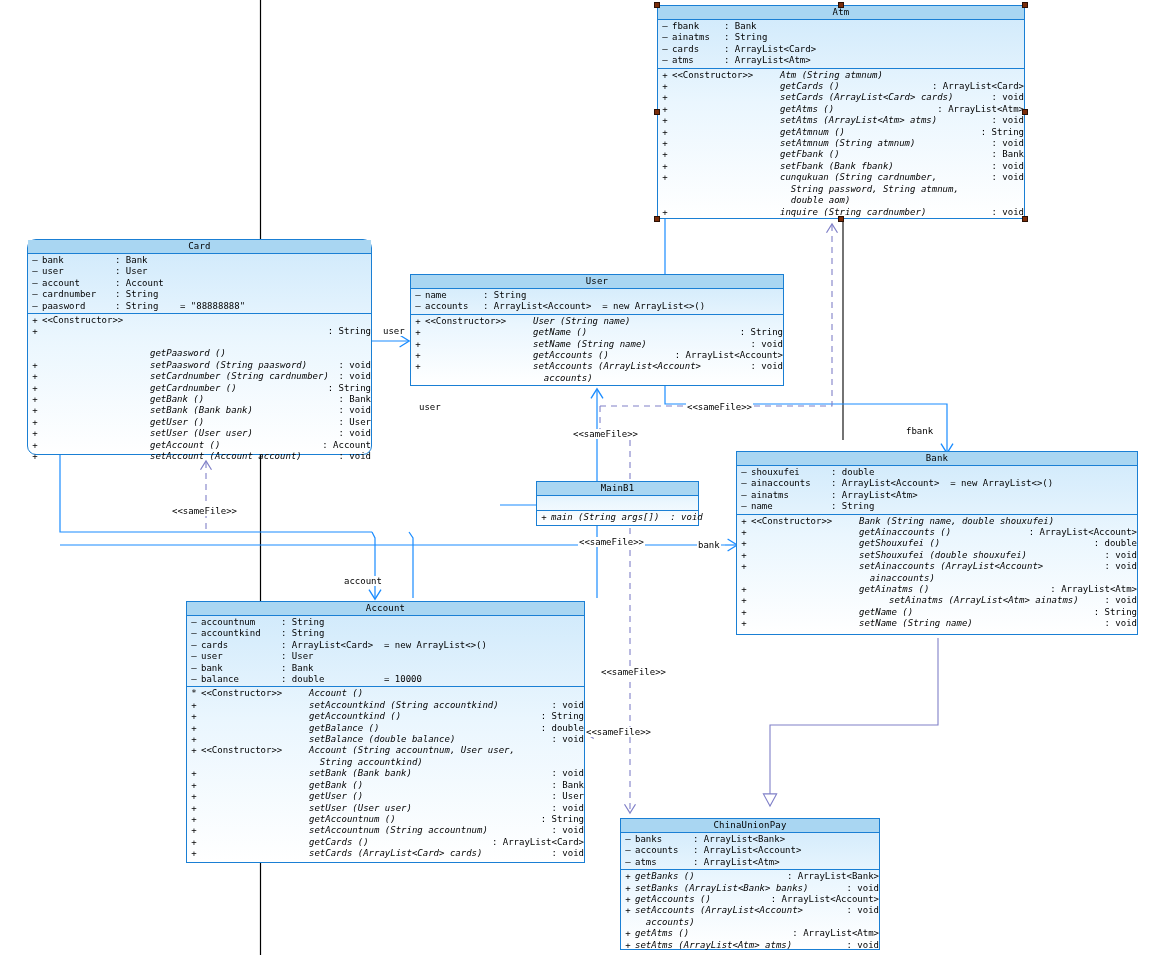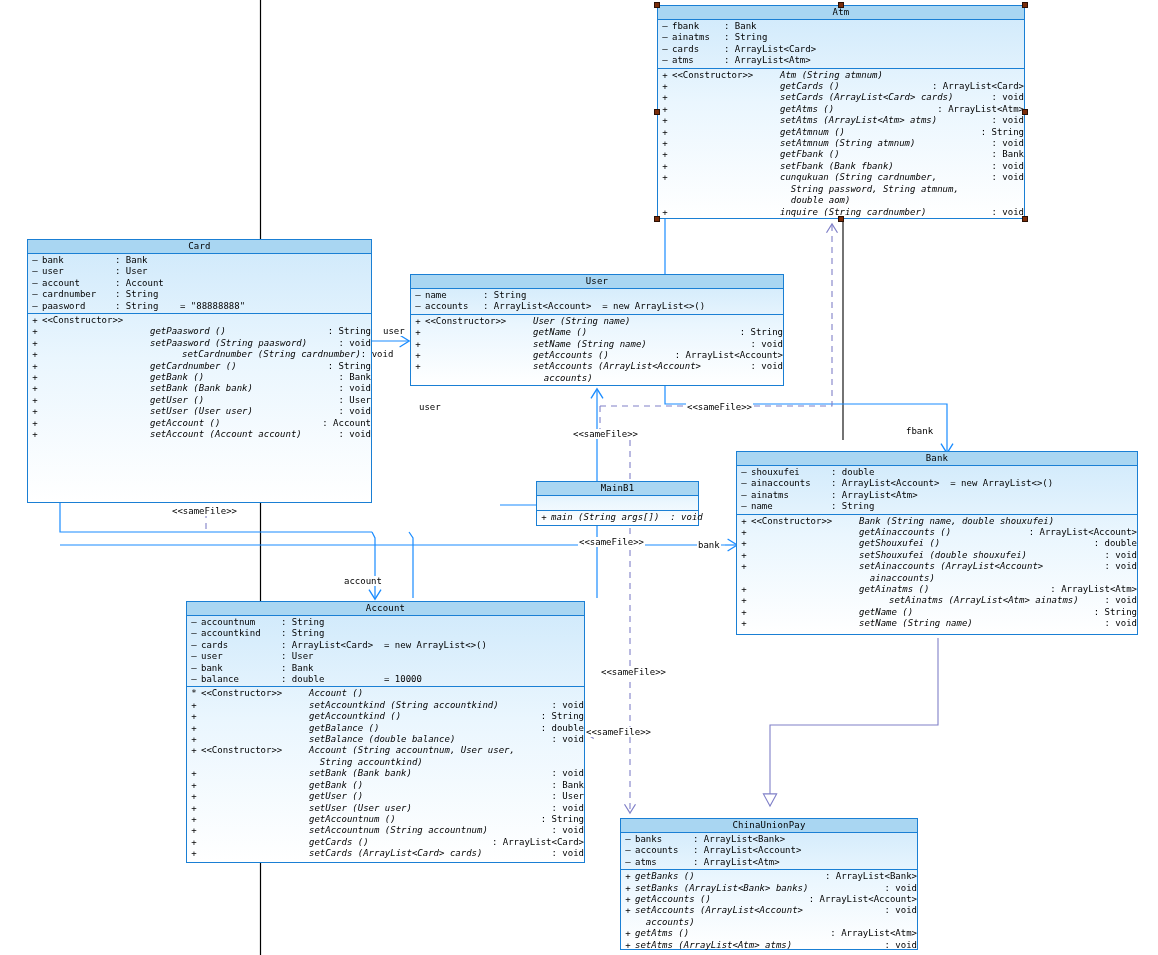--- a/index.html
+++ b/index.html
@@ -173,34 +173,34 @@
   </div>
   <div class="handle" style="left:654px;top:2px;"></div>
   <div class="handle" style="left:838px;top:2px;"></div>
   <div class="handle" style="left:1022px;top:2px;"></div>
   <div class="handle" style="left:654px;top:109px;"></div>
   <div class="handle" style="left:1022px;top:109px;"></div>
   <div class="handle" style="left:654px;top:216px;"></div>
   <div class="handle" style="left:838px;top:216px;"></div>
   <div class="handle" style="left:1022px;top:216px;"></div>
 
-  <div class="umlbox" style="left:27px;top:239px;width:345px;height:264px;">
+  <div class="umlbox" style="left:27px;top:239px;width:345px;height:216px;border-radius:9px;">
     <div class="title">Card</div>
     <div class="compartment">
         <div class="row"><span class="vis">–</span><span class="attrname" style="display: inline-block; width: 73px;">bank</span><span class="attrsep">: </span><span class="attrtype">Bank</span></div>
         <div class="row"><span class="vis">–</span><span class="attrname" style="display: inline-block; width: 73px;">user</span><span class="attrsep">: </span><span class="attrtype">User</span></div>
         <div class="row"><span class="vis">–</span><span class="attrname" style="display: inline-block; width: 73px;">account</span><span class="attrsep">: </span><span class="attrtype">Account</span></div>
         <div class="row"><span class="vis">–</span><span class="attrname" style="display: inline-block; width: 73px;">cardnumber</span><span class="attrsep">: </span><span class="attrtype">String</span></div>
         <div class="row"><span class="vis">–</span><span class="attrname" style="display: inline-block; width: 73px;">paasword</span><span class="attrsep">: </span><span class="attrtype">String    = "88888888"</span></div>
       </div>
     <div class="compartment last">
         <div class="row"><span class="vis">+</span><span class="stereo" style="display: inline-block; width: 108px;">&lt;&lt;Constructor&gt;&gt;</span><span class="ret"></span></div>
-        <div class="row"><span class="vis">+</span><span class="stereo" style="display: inline-block; width: 108px;"></span><span class="sig" style="display: inline-block; width: 238px; white-space: pre;">getPaasword ()</span><span class="ret">: String</span></div>
+        <div class="row"><span class="vis">+</span><span class="stereo" style="display: inline-block; width: 108px;"></span><span class="sig" style="display: inline-block; width: 238px; white-space: pre; margin-top: 22px;">getPaasword ()</span><span class="ret">: String</span></div>
         <div class="row"><span class="vis">+</span><span class="stereo" style="display: inline-block; width: 108px;"></span><span class="sig" style="display: inline-block; width: 238px; white-space: pre;">setPaasword (String paasword)</span><span class="ret">: void</span></div>
-        <div class="row"><span class="vis">+</span><span class="stereo" style="display: inline-block; width: 108px;"></span><span class="sig" style="display: inline-block; width: 238px; white-space: pre; margin-left: 32px;">setCardnumber (String cardnumber)</span><span class="ret">: void</span></div>
+        <div class="row"><span class="vis">+</span><span class="stereo" style="display: inline-block; width: 108px;"></span><span class="sig" style="display: inline-block; width: 238px; white-space: pre;">setCardnumber (String cardnumber)</span><span class="ret">: void</span></div>
         <div class="row"><span class="vis">+</span><span class="stereo" style="display: inline-block; width: 108px;"></span><span class="sig" style="display: inline-block; width: 238px; white-space: pre;">getCardnumber ()</span><span class="ret">: String</span></div>
         <div class="row"><span class="vis">+</span><span class="stereo" style="display: inline-block; width: 108px;"></span><span class="sig" style="display: inline-block; width: 238px; white-space: pre;">getBank ()</span><span class="ret">: Bank</span></div>
         <div class="row"><span class="vis">+</span><span class="stereo" style="display: inline-block; width: 108px;"></span><span class="sig" style="display: inline-block; width: 238px; white-space: pre;">setBank (Bank bank)</span><span class="ret">: void</span></div>
         <div class="row"><span class="vis">+</span><span class="stereo" style="display: inline-block; width: 108px;"></span><span class="sig" style="display: inline-block; width: 238px; white-space: pre;">getUser ()</span><span class="ret">: User</span></div>
         <div class="row"><span class="vis">+</span><span class="stereo" style="display: inline-block; width: 108px;"></span><span class="sig" style="display: inline-block; width: 238px; white-space: pre;">setUser (User user)</span><span class="ret">: void</span></div>
         <div class="row"><span class="vis">+</span><span class="stereo" style="display: inline-block; width: 108px;"></span><span class="sig" style="display: inline-block; width: 238px; white-space: pre;">getAccount ()</span><span class="ret">: Account</span></div>
         <div class="row"><span class="vis">+</span><span class="stereo" style="display: inline-block; width: 108px;"></span><span class="sig" style="display: inline-block; width: 238px; white-space: pre;">setAccount (Account account)</span><span class="ret">: void</span></div>
       </div>
   </div>
 
@@ -272,21 +272,21 @@
         <div class="row"><span class="vis">+</span><span class="stereo" style="display: inline-block; width: 108px;"></span><span class="sig" style="display: inline-block; width: 280px; white-space: pre;">getBank ()</span><span class="ret">: Bank</span></div>
         <div class="row"><span class="vis">+</span><span class="stereo" style="display: inline-block; width: 108px;"></span><span class="sig" style="display: inline-block; width: 280px; white-space: pre;">getUser ()</span><span class="ret">: User</span></div>
         <div class="row"><span class="vis">+</span><span class="stereo" style="display: inline-block; width: 108px;"></span><span class="sig" style="display: inline-block; width: 280px; white-space: pre;">setUser (User user)</span><span class="ret">: void</span></div>
         <div class="row"><span class="vis">+</span><span class="stereo" style="display: inline-block; width: 108px;"></span><span class="sig" style="display: inline-block; width: 280px; white-space: pre;">getAccountnum ()</span><span class="ret">: String</span></div>
         <div class="row"><span class="vis">+</span><span class="stereo" style="display: inline-block; width: 108px;"></span><span class="sig" style="display: inline-block; width: 280px; white-space: pre;">setAccountnum (String accountnum)</span><span class="ret">: void</span></div>
         <div class="row"><span class="vis">+</span><span class="stereo" style="display: inline-block; width: 108px;"></span><span class="sig" style="display: inline-block; width: 280px; white-space: pre;">getCards ()</span><span class="ret">: ArrayList&lt;Card&gt;</span></div>
         <div class="row"><span class="vis">+</span><span class="stereo" style="display: inline-block; width: 108px;"></span><span class="sig" style="display: inline-block; width: 280px; white-space: pre;">setCards (ArrayList&lt;Card&gt; cards)</span><span class="ret">: void</span></div>
       </div>
   </div>
 
-  <div class="umlbox" style="left:620px;top:818px;width:298px;height:132px;">
+  <div class="umlbox" style="left:620px;top:818px;width:260px;height:132px;">
     <div class="title">ChinaUnionPay</div>
     <div class="compartment">
         <div class="row"><span class="vis">–</span><span class="attrname" style="display: inline-block; width: 58px;">banks</span><span class="attrsep">: </span><span class="attrtype">ArrayList&lt;Bank&gt;</span></div>
         <div class="row"><span class="vis">–</span><span class="attrname" style="display: inline-block; width: 58px;">accounts</span><span class="attrsep">: </span><span class="attrtype">ArrayList&lt;Account&gt;</span></div>
         <div class="row"><span class="vis">–</span><span class="attrname" style="display: inline-block; width: 58px;">atms</span><span class="attrsep">: </span><span class="attrtype">ArrayList&lt;Atm&gt;</span></div>
       </div>
     <div class="compartment last">
         <div class="row"><span class="vis">+</span><span class="stereo" style="display: inline-block; width: 0px;"></span><span class="sig" style="display: inline-block; width: 186px; white-space: pre;">getBanks ()</span><span class="ret">: ArrayList&lt;Bank&gt;</span></div>
         <div class="row"><span class="vis">+</span><span class="stereo" style="display: inline-block; width: 0px;"></span><span class="sig" style="display: inline-block; width: 186px; white-space: pre;">setBanks (ArrayList&lt;Bank&gt; banks)</span><span class="ret">: void</span></div>
         <div class="row"><span class="vis">+</span><span class="stereo" style="display: inline-block; width: 0px;"></span><span class="sig" style="display: inline-block; width: 186px; white-space: pre;">getAccounts ()</span><span class="ret">: ArrayList&lt;Account&gt;</span></div>

